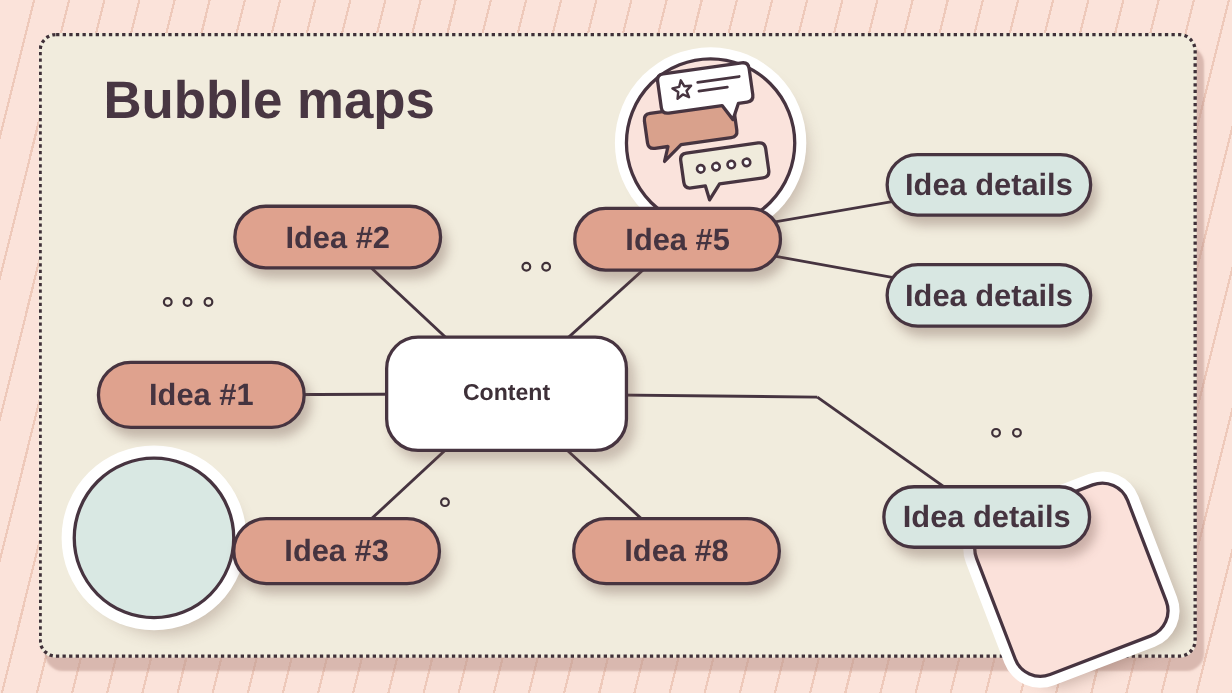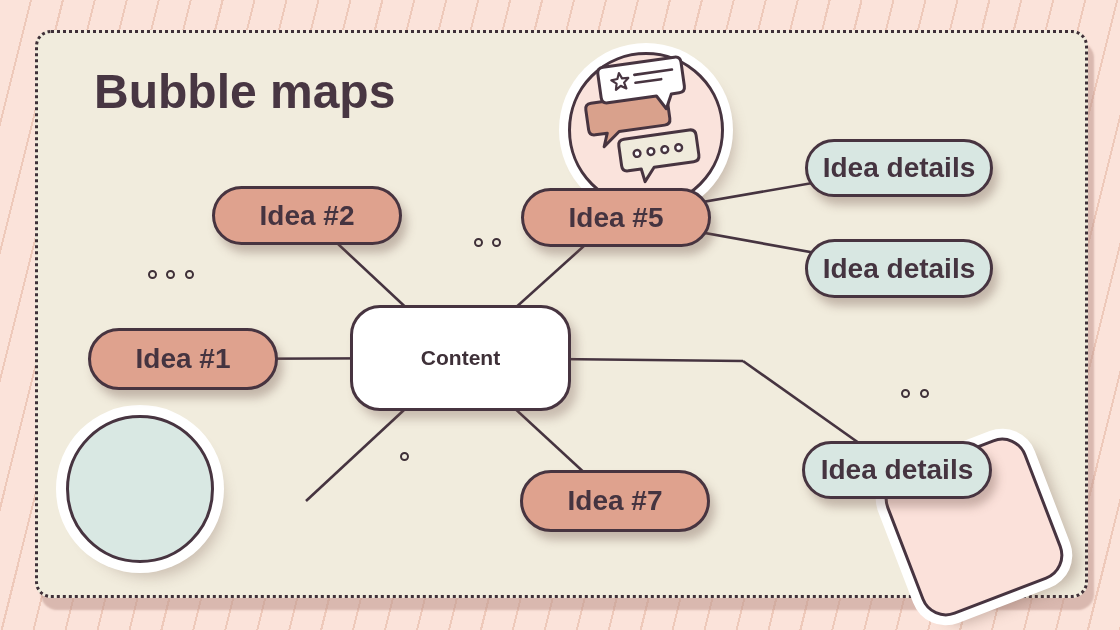--- a/index.html
+++ b/index.html
@@ -103,25 +103,28 @@
       <line x1="743" y1="361" x2="897" y2="470"></line>
     </g>
   </svg>
 
   <div class="pill salmon" style="left:212px;top:186px;width:190px;height:59px;">
     <span>Idea #2</span>
   </div>
   <div class="pill salmon" style="left:88px;top:328px;width:190px;height:62px;">
     <span>Idea #1</span>
   </div>
+  <div class="pill salmon" style="left:211px;top:470px;width:190px;height:62px;">
+    <span>Idea #3</span>
+  </div>
   <div class="pill salmon" style="left:521px;top:188px;width:190px;height:59px;">
     <span>Idea #5</span>
   </div>
   <div class="pill salmon" style="left:520px;top:470px;width:190px;height:62px;">
-    <span>Idea #7</span>
+    <span>Idea #8</span>
   </div>
 
   <div class="pill teal" style="left:805px;top:139px;width:188px;height:58px;">
     <span>Idea details</span>
   </div>
   <div class="pill teal" style="left:805px;top:239px;width:188px;height:59px;">
     <span>Idea details</span>
   </div>
   <div class="pill teal" style="left:802px;top:441px;width:190px;height:58px;">
     <span>Idea details</span>

